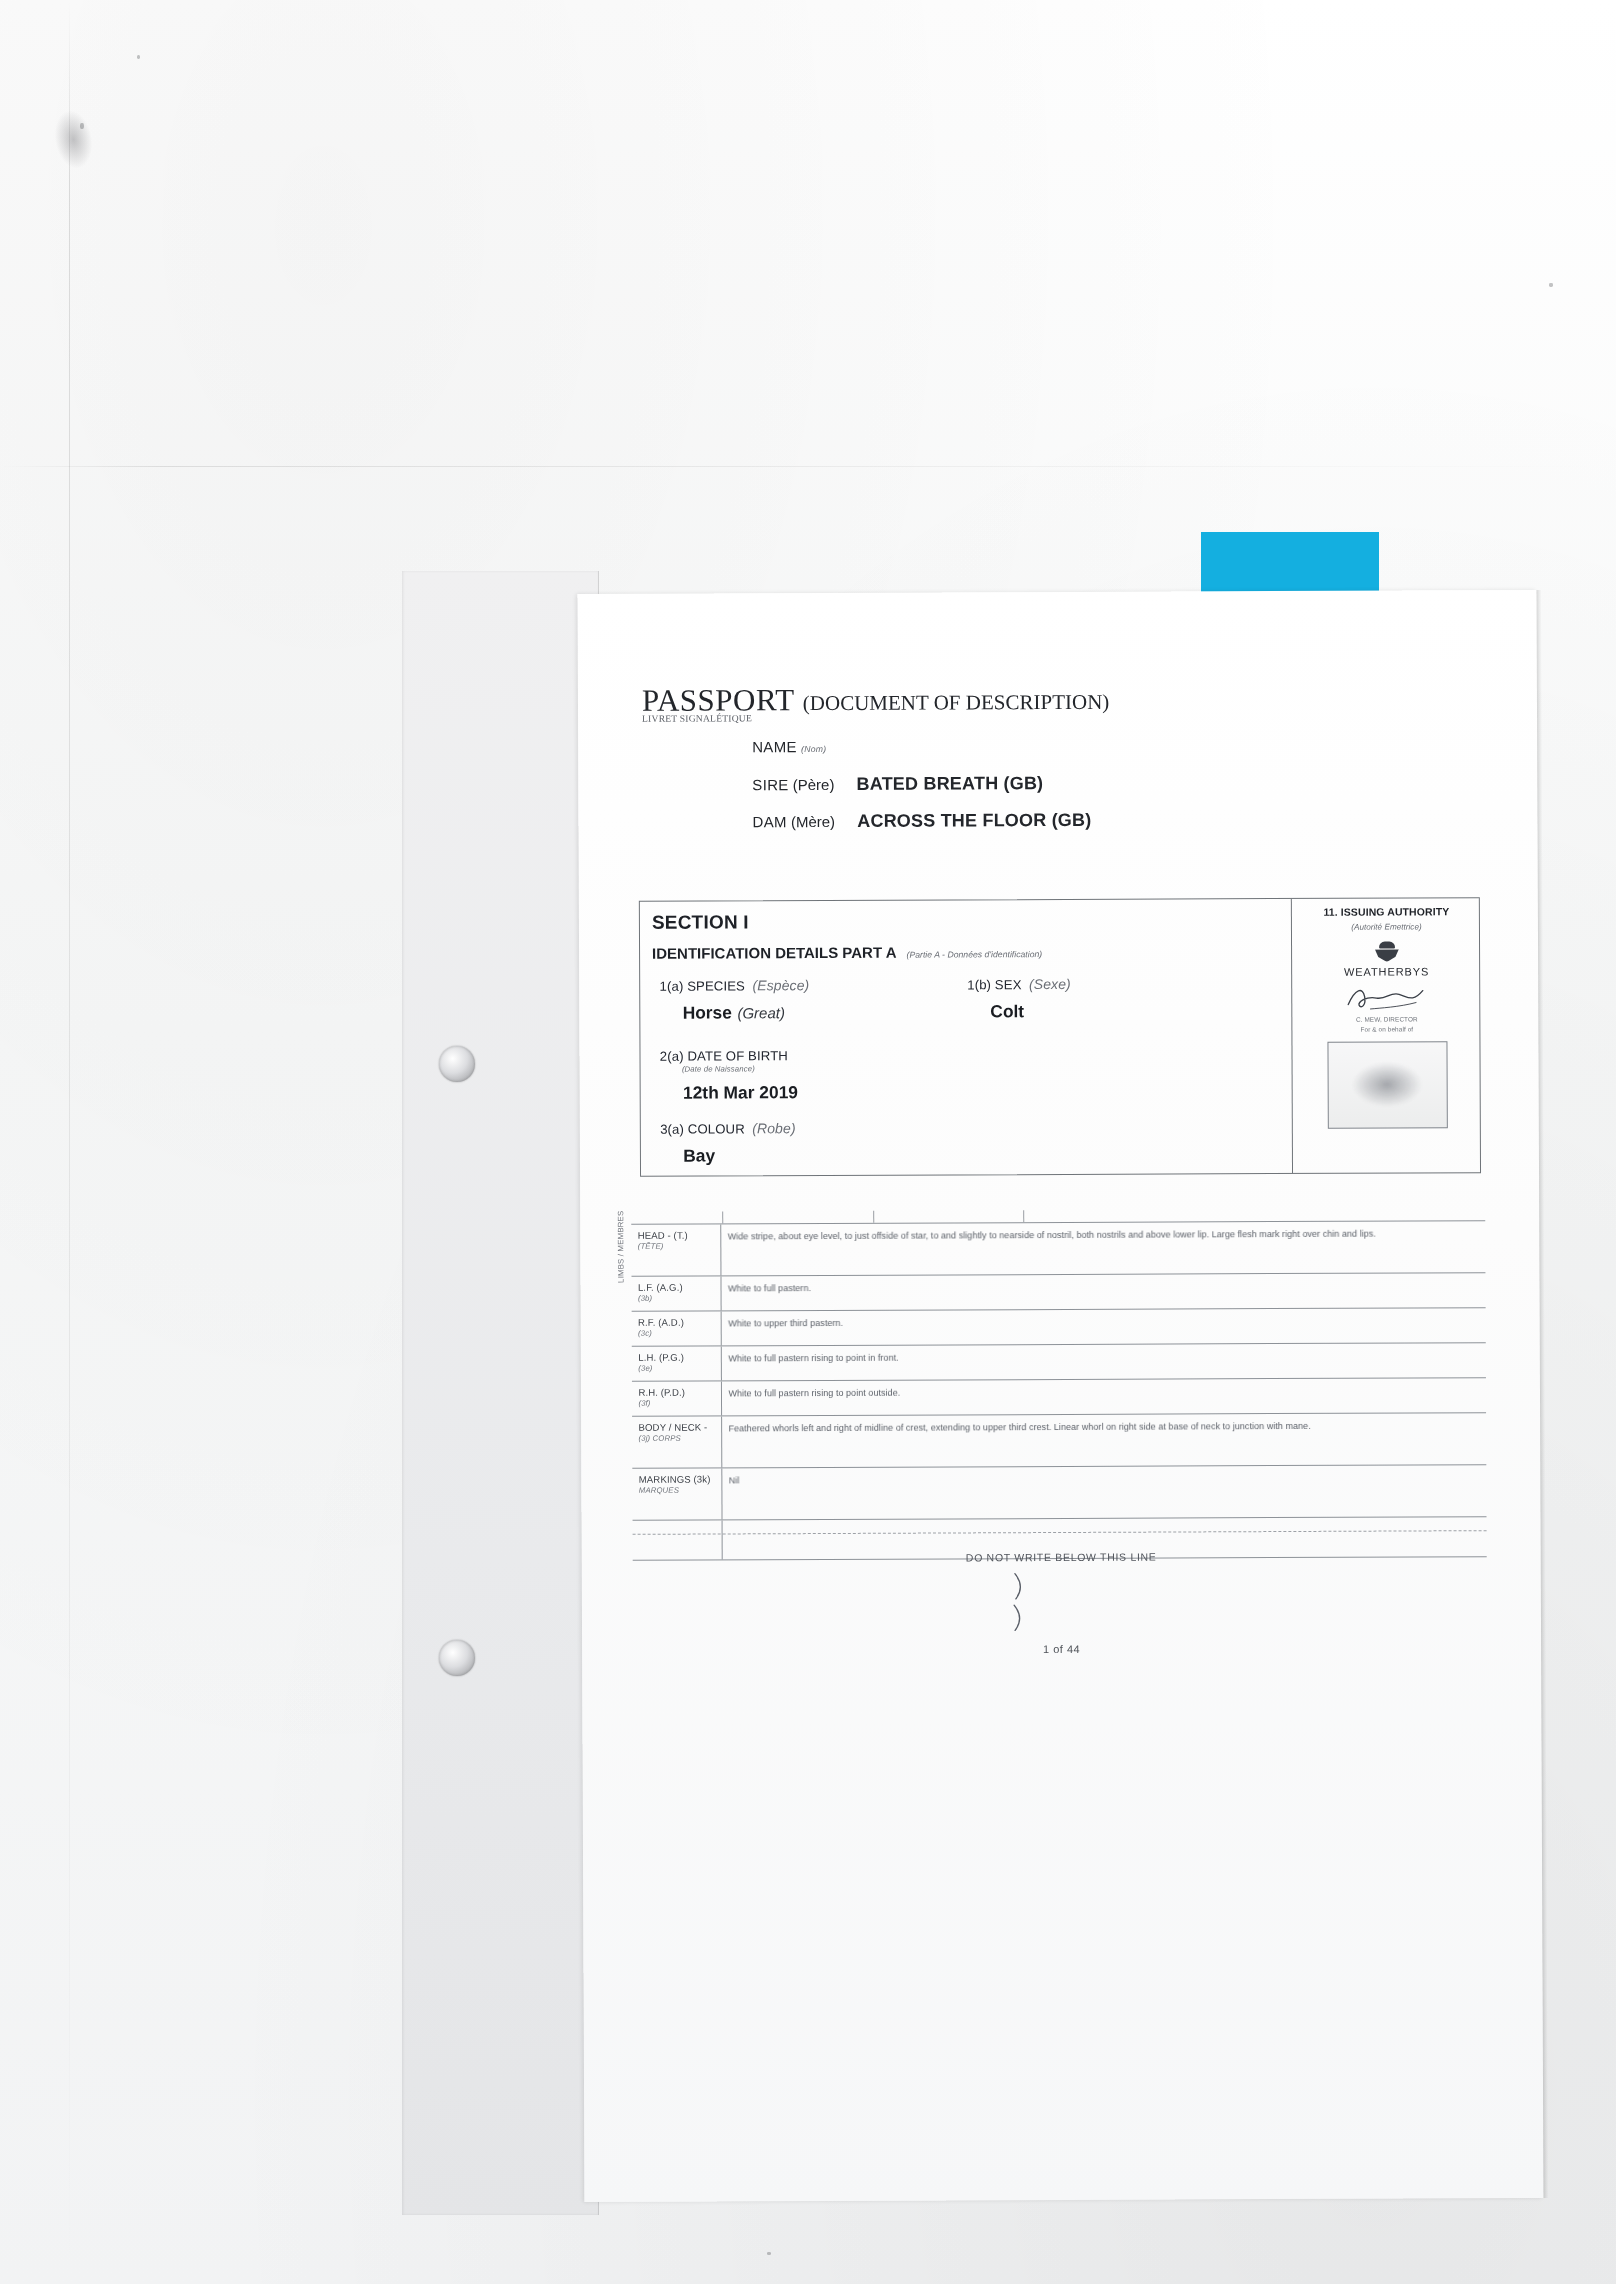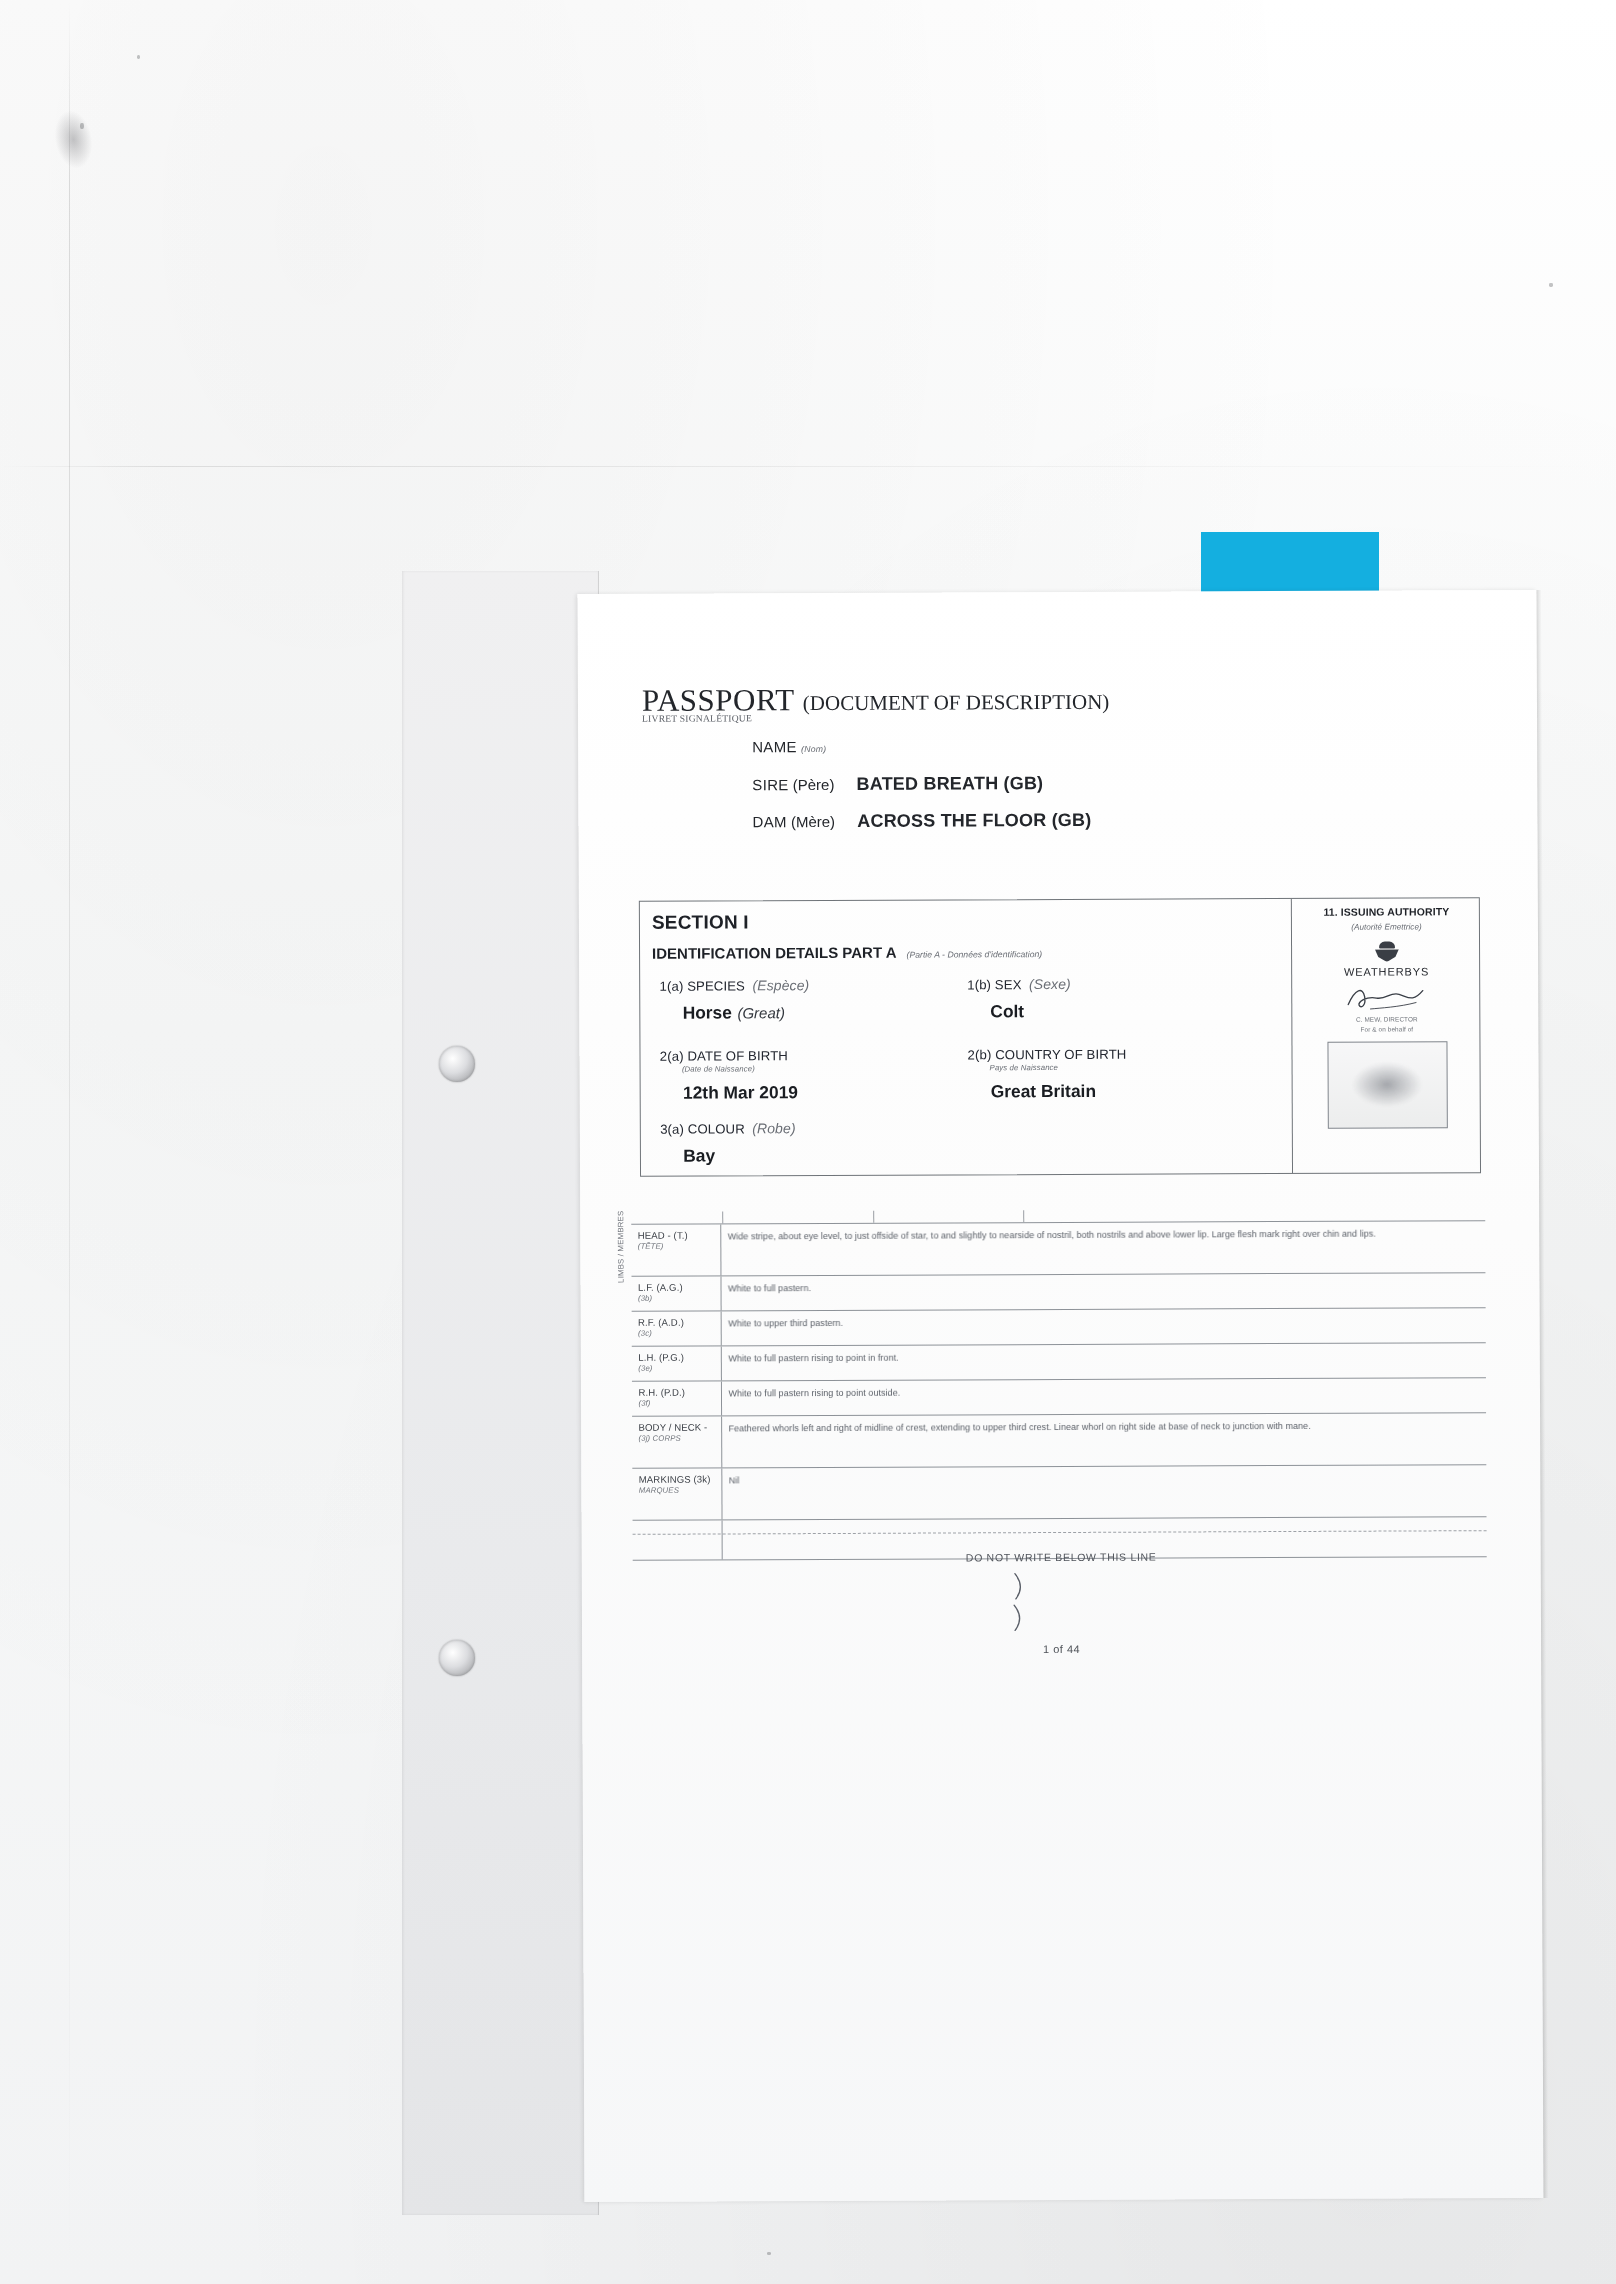--- a/index.html
+++ b/index.html
@@ -498,28 +498,20 @@
 
           <div class="fld" style="left:7.3px; top:71px; width:283px;">
             <div class="fld-label">
               <span>2(a)</span>
               <span>DATE OF BIRTH</span>
               <span class="fld-sub">(Date de Naissance)</span>
             </div>
             <div class="fld-value">12th Mar 2019</div>
           </div>
 
-          <div class="fld" style="left:315px; top:71px; width:274px;">
-            <div class="fld-label">
-              <span>2(b)</span>
-              <span>COUNTRY OF BIRTH</span>
-              <span class="fld-sub">Pays de Naissance</span>
-            </div>
-            <div class="fld-value">Great Britain</div>
-          </div>
 
           <div class="fld" style="left:7.3px; top:143px; width:283px;">
             <div class="fld-label">
               <span>3(a)</span>
               <span>COLOUR</span>
               <span class="fr">(Robe)</span>
             </div>
             <div class="fld-value">Bay</div>
           </div>
 

